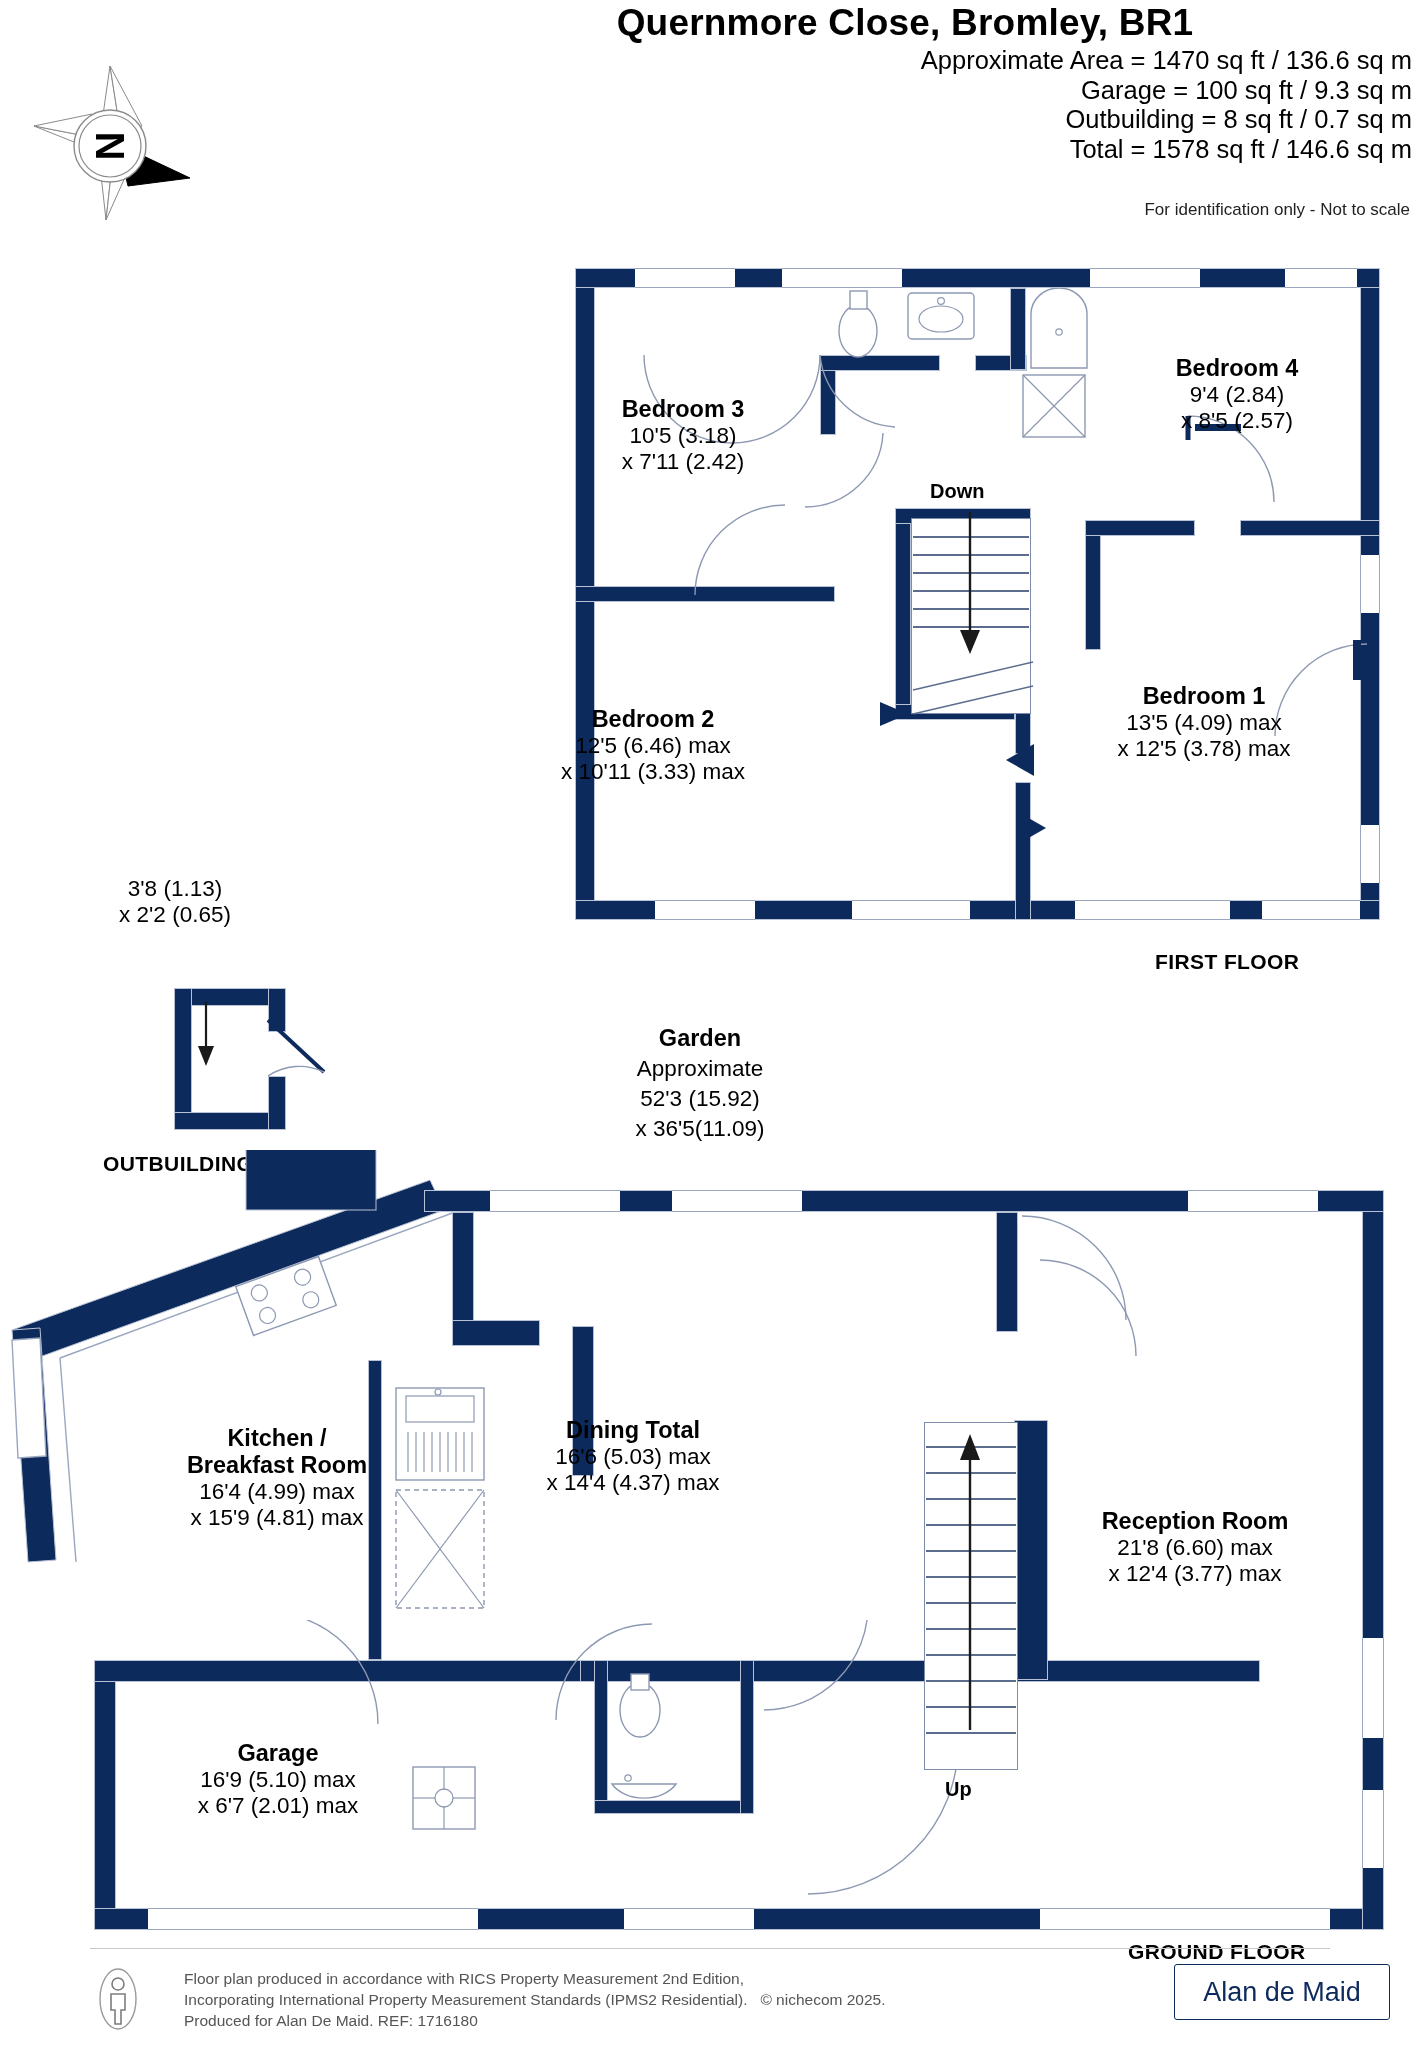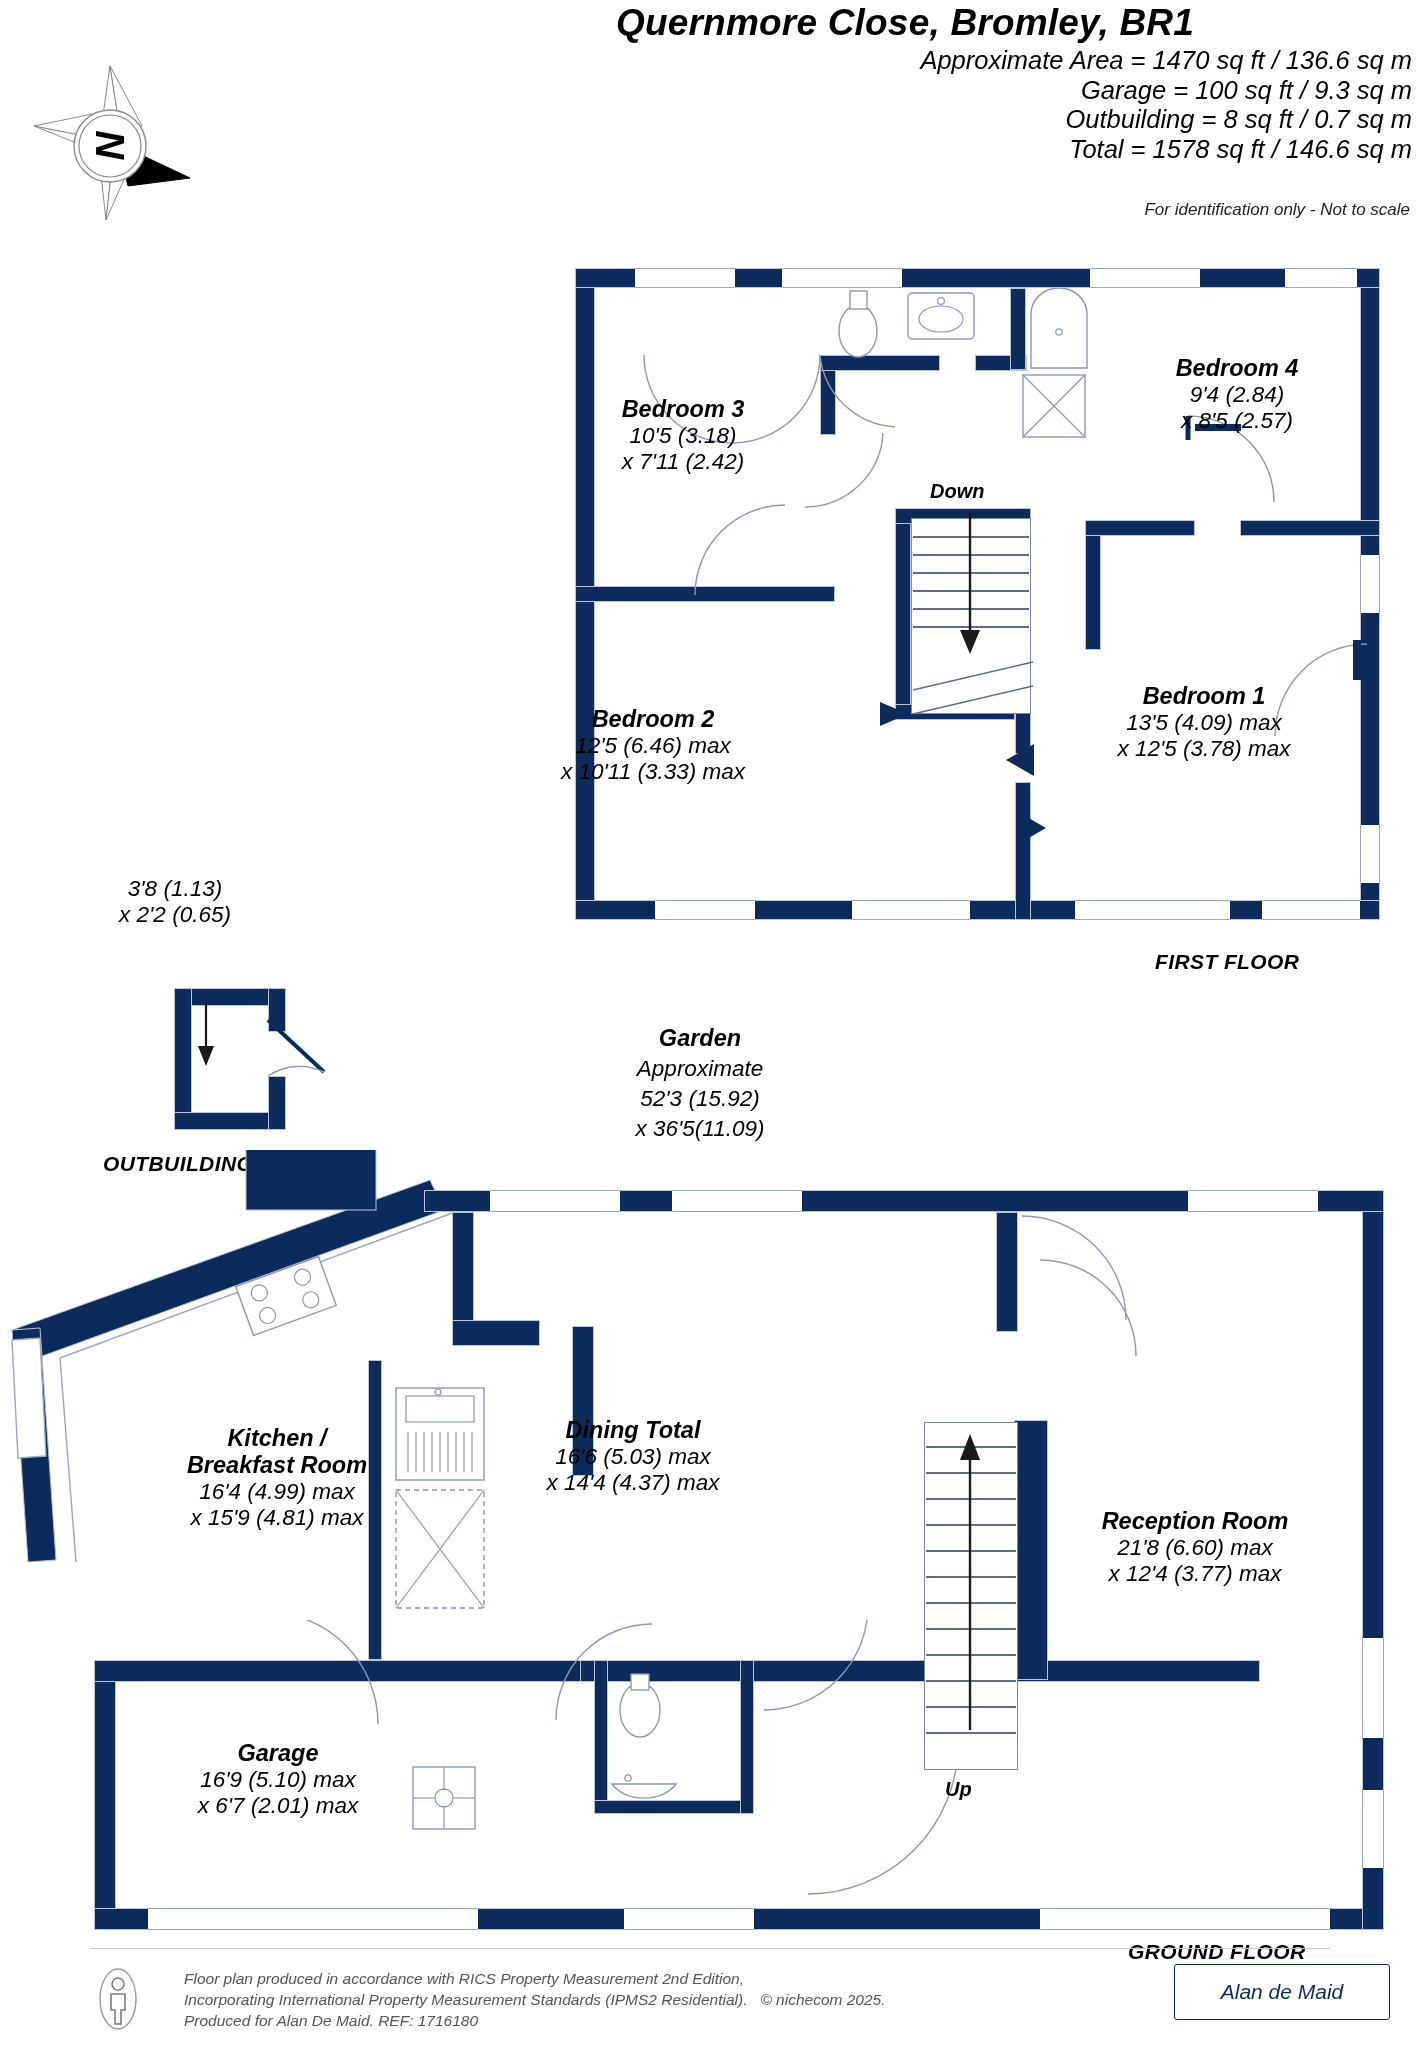--- a/index.html
+++ b/index.html
@@ -4,21 +4,21 @@
 <style>
   html,body{margin:0;padding:0;}
   body{
     width:1420px;height:2048px;
     background:#ffffff;
     font-family:"Liberation Sans", sans-serif;
     color:#000;
     position:relative;
     overflow:hidden;
   }
-  .page{position:relative;width:1420px;height:2048px;font-style:italic;}
+  .page{position:relative;width:1420px;height:2048px;}
 
   
   .title{
     position:absolute;top:2px;left:0;width:1420px;
     text-align:center;
     font-size:37px;font-weight:bold;letter-spacing:.2px;
     padding-right:0px;
   }
   .title-inner{display:inline-block;transform:translateX(195px);}
   .areas{
@@ -47,21 +47,21 @@
 
   
   .footer{position:absolute;left:0;top:1962px;width:1420px;height:86px;}
   .fsep{position:absolute;left:90px;top:-14px;width:1240px;height:1px;background:#c9c9c9;}
   .ftext{position:absolute;left:146px;top:6px;font-size:15.5px;line-height:21px;color:#555;margin-left:38px;}
   .fperson{position:absolute;left:98px;top:6px;width:40px;height:62px;}
   .logo{
     position:absolute;left:1174px;top:2px;width:214px;height:54px;
     border:1.6px solid #0d2a5c;border-radius:3px;background:#fff;
     display:flex;align-items:center;justify-content:center;
-    color:#0d2a5c;font-size:21px;
+    color:#0d2a5c;font-size:27px;
   }
 </style>
 </head>
 <body>
 
 <div class="page">
 
   <div class="title">
     <span class="title-inner">Quernmore Close, Bromley, BR1</span>
   </div>

